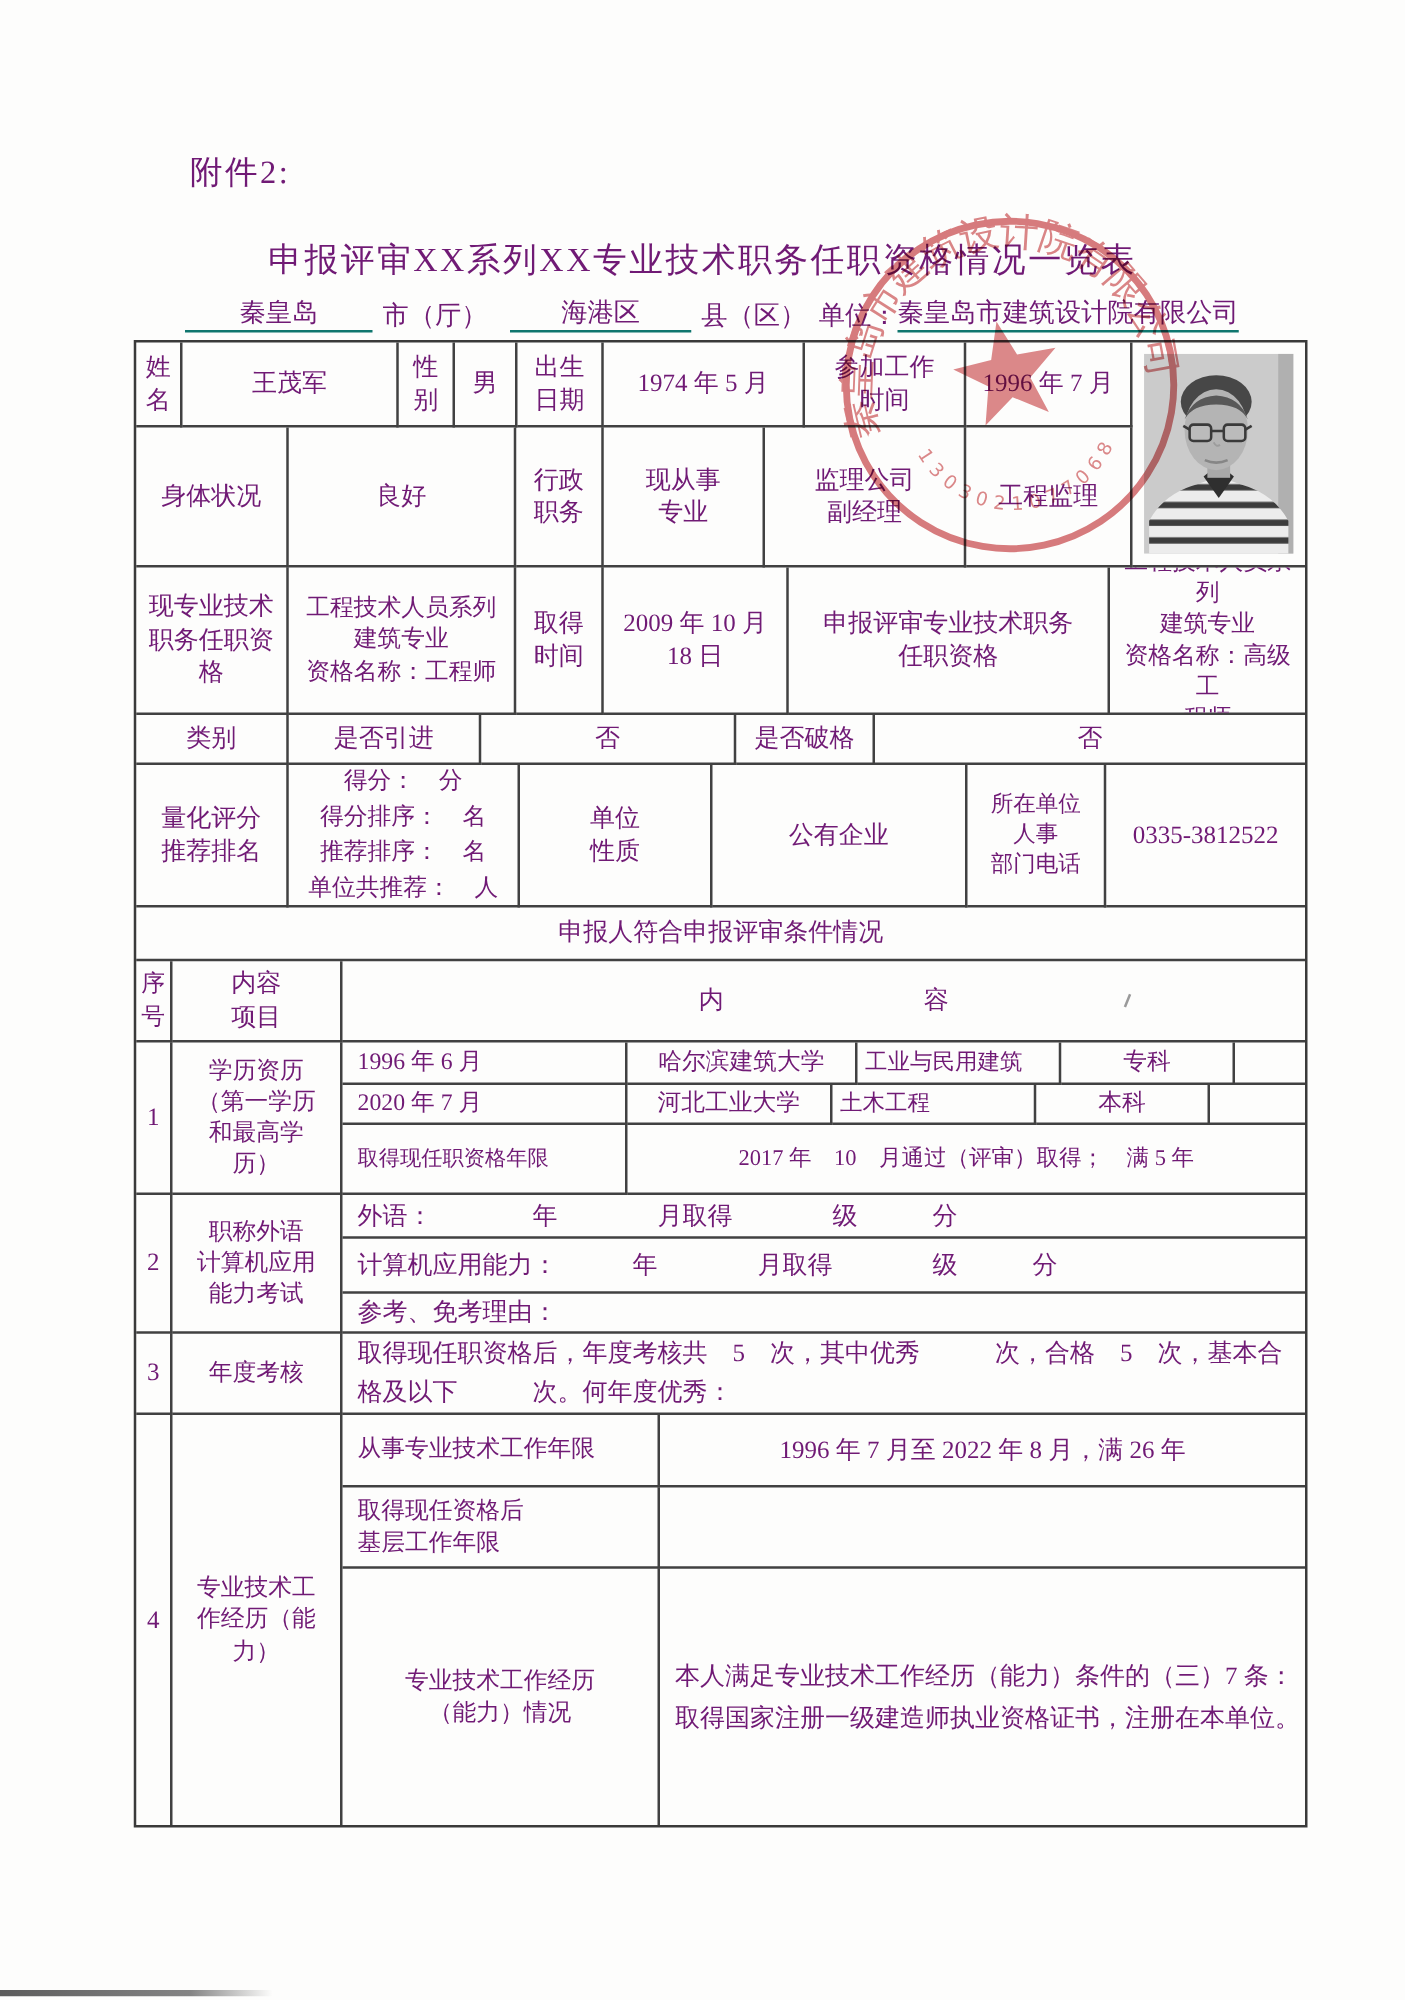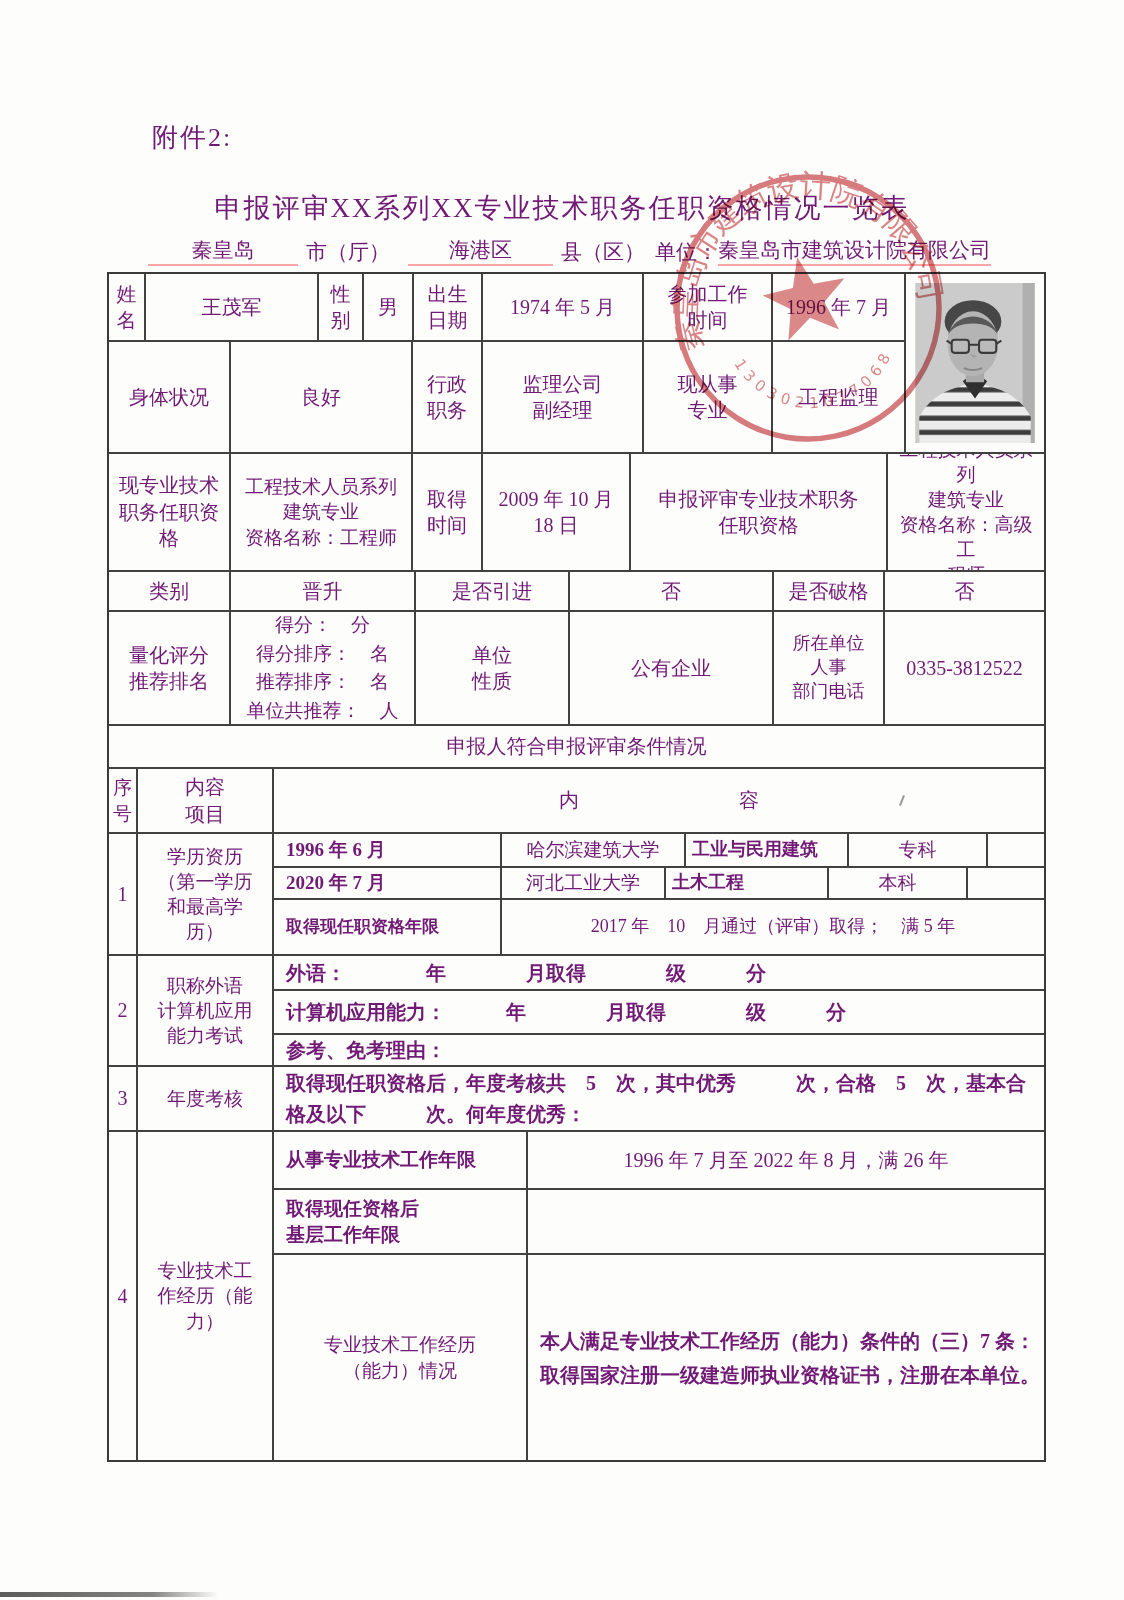--- a/index.html
+++ b/index.html
@@ -3,37 +3,37 @@
 <meta charset="utf-8">
 <style>
   html,body{margin:0;padding:0;background:#e8e8e8;}
   .sheet{position:relative;width:1124px;height:1600px;margin:0 auto;background:#fdfdfc;
          font-family:"Liberation Serif","DejaVu Serif",serif;color:#701a75;overflow:hidden;}
   .attach{position:absolute;left:152px;top:120px;font-size:26px;letter-spacing:2px;}
   .title{position:absolute;left:0;top:190px;width:1124px;text-align:center;font-size:27px;
          font-weight:normal;letter-spacing:2px;}
   .subtitle{position:absolute;left:148px;top:236px;width:930px;display:flex;align-items:flex-end;
             font-size:21px;white-space:nowrap;}
-  .u{border-bottom:2px solid #fca5a5;display:inline-block;text-align:center;}
+  .u{border-bottom:2px solid #0f766e;display:inline-block;text-align:center;}
   .u.city{width:150px;}
   .u.district{width:145px;margin-left:18px;}
   .gap1{margin-left:8px;}
   .gap2{margin-left:10px;}
   
   .tbl{position:absolute;left:107px;top:272px;width:939px;height:1190px;
        border:2.5px solid #3a3a3a;box-sizing:border-box;display:flex;flex-direction:column;
        font-size:20px;}
   .trow{display:flex;width:100%;box-sizing:border-box;}
   .colbox{display:flex;flex-direction:column;box-sizing:border-box;}
   .c{box-sizing:border-box;border-right:2px solid #414141;border-bottom:2px solid #414141;
      display:flex;flex-direction:column;align-items:center;justify-content:center;
      text-align:center;line-height:1.32;padding:2px 4px;overflow:hidden;}
   .nr{border-right:none!important;}
   .nb{border-bottom:none!important;}
-  .lft{align-items:flex-start;text-align:left;padding-left:12px;font-weight:bold;}
+  .lft{align-items:flex-start;text-align:left;padding-left:12px;}
   .f19{font-size:19px;}
   .f18{font-size:18px;}
   .f17{font-size:17px;}
   .lh15{line-height:1.5;}
   
   .seal{position:absolute;left:658px;top:158px;width:300px;height:300px;
         transform:rotate(-12deg);opacity:.8;mix-blend-mode:multiply;pointer-events:none;}
   
   .photo-cell{padding:7px;}
   
@@ -85,27 +85,27 @@
           </div>
           <div class="c" style="width:133px">1996 年 7 月</div>
         </div>
         <div class="trow" style="height:112px">
           <div class="c" style="width:122px">身体状况</div>
           <div class="c" style="width:182px">良好</div>
           <div class="c" style="width:70px">
             <div>行政</div>
             <div>职务</div>
           </div>
+          <div class="c" style="width:129px">
+            <div>现从事</div>
+            <div>专业</div>
+          </div>
           <div class="c" style="width:161px">
             <div>监理公司</div>
             <div>副经理</div>
-          </div>
-          <div class="c" style="width:129px">
-            <div>现从事</div>
-            <div>专业</div>
           </div>
           <div class="c" style="width:133px">工程监理</div>
         </div>
       </div>
       <div class="c nr photo-cell" style="flex:1">
         <svg width="120" height="160" viewBox="0 0 118 158">
           <defs>
             <pattern id="stripes" width="12" height="14" patternUnits="userSpaceOnUse">
               <rect width="12" height="14" fill="#ececec"></rect>
               <rect y="5" width="12" height="5" fill="#3c3c3c"></rect>
@@ -156,21 +156,20 @@
       <div class="c nr f19" style="flex:1">
         <div>工程技术人员系列</div>
         <div>建筑专业</div>
         <div>资格名称：高级工</div>
         <div>程师</div>
       </div>
     </div>
 
     <div class="trow" style="height:40px">
       <div class="c" style="width:122px">类别</div>
-      <div class="c" style="width:185px">晋升</div>
       <div class="c" style="width:154px">是否引进</div>
       <div class="c" style="width:204px">否</div>
       <div class="c" style="width:111px">是否破格</div>
       <div class="c nr" style="flex:1">否</div>
     </div>
 
     <div class="trow" style="height:114px">
       <div class="c" style="width:122px">
         <div>量化评分</div>
         <div>推荐排名</div>

